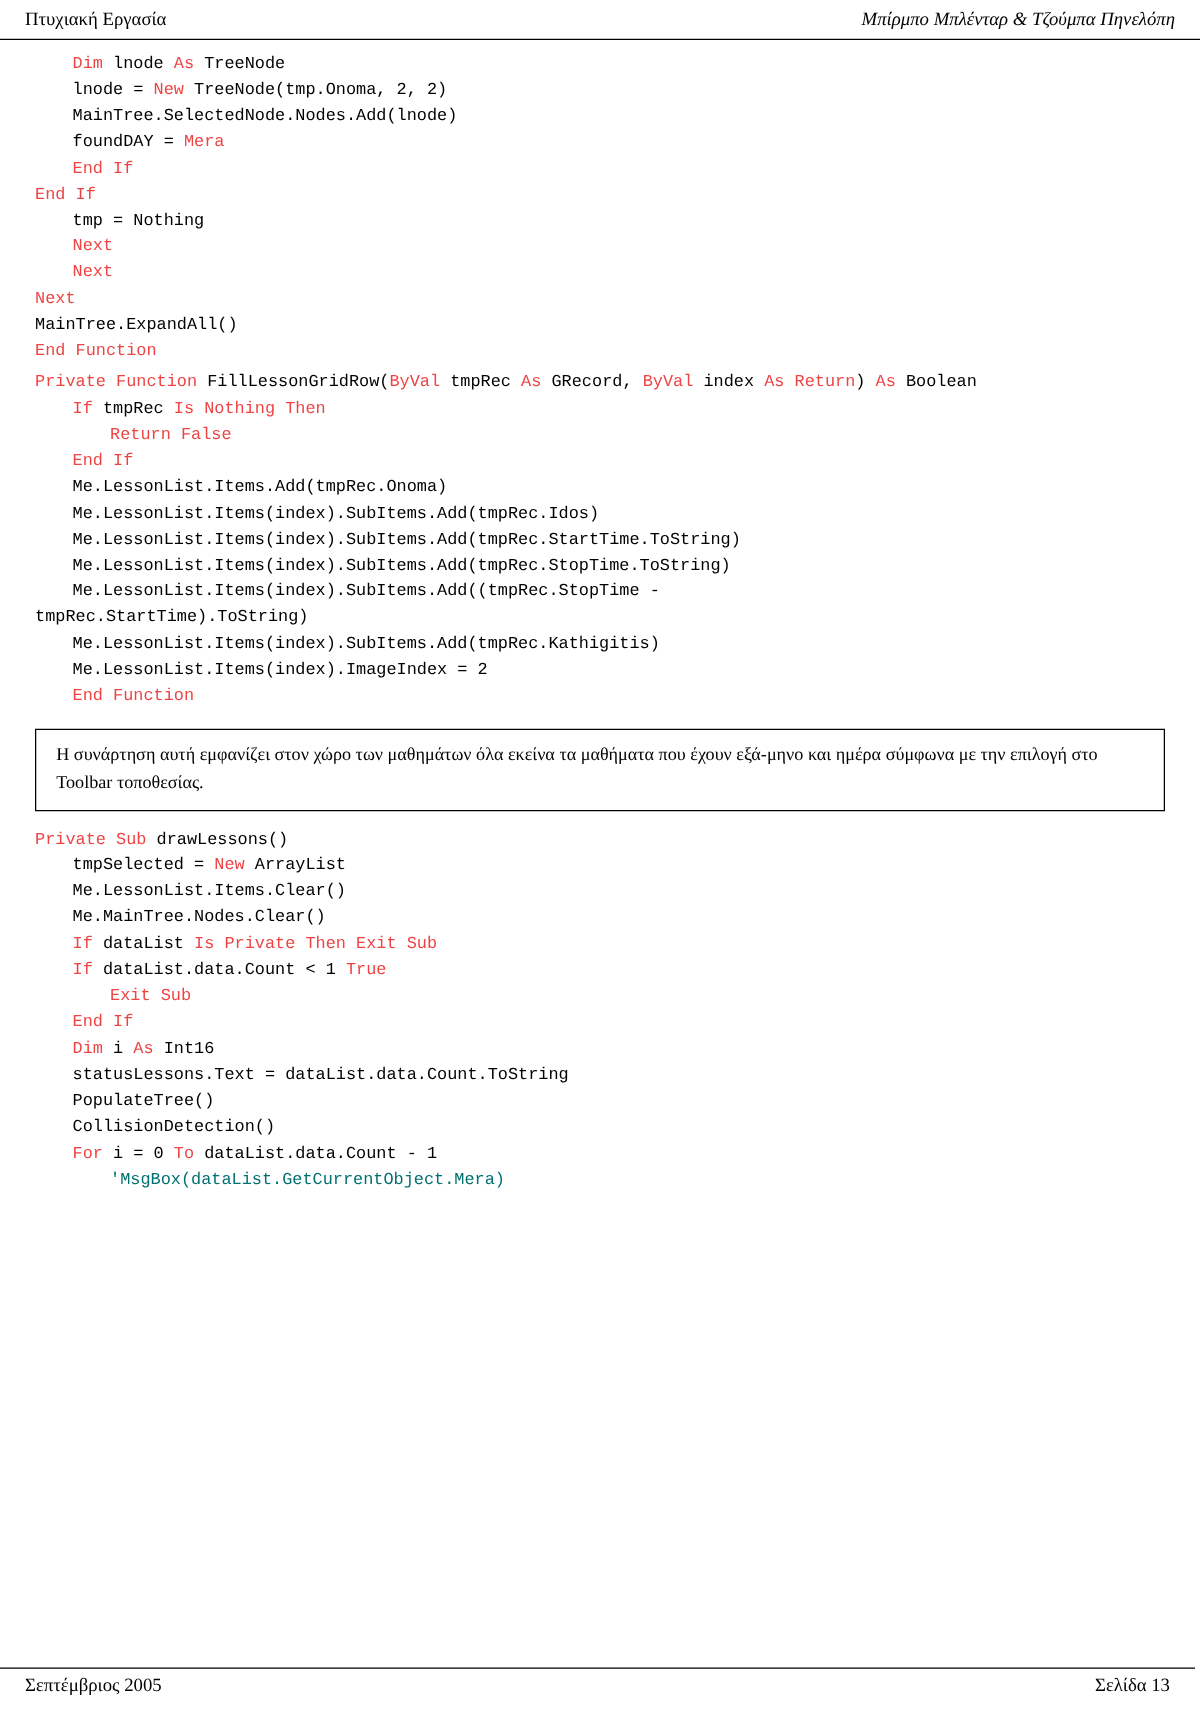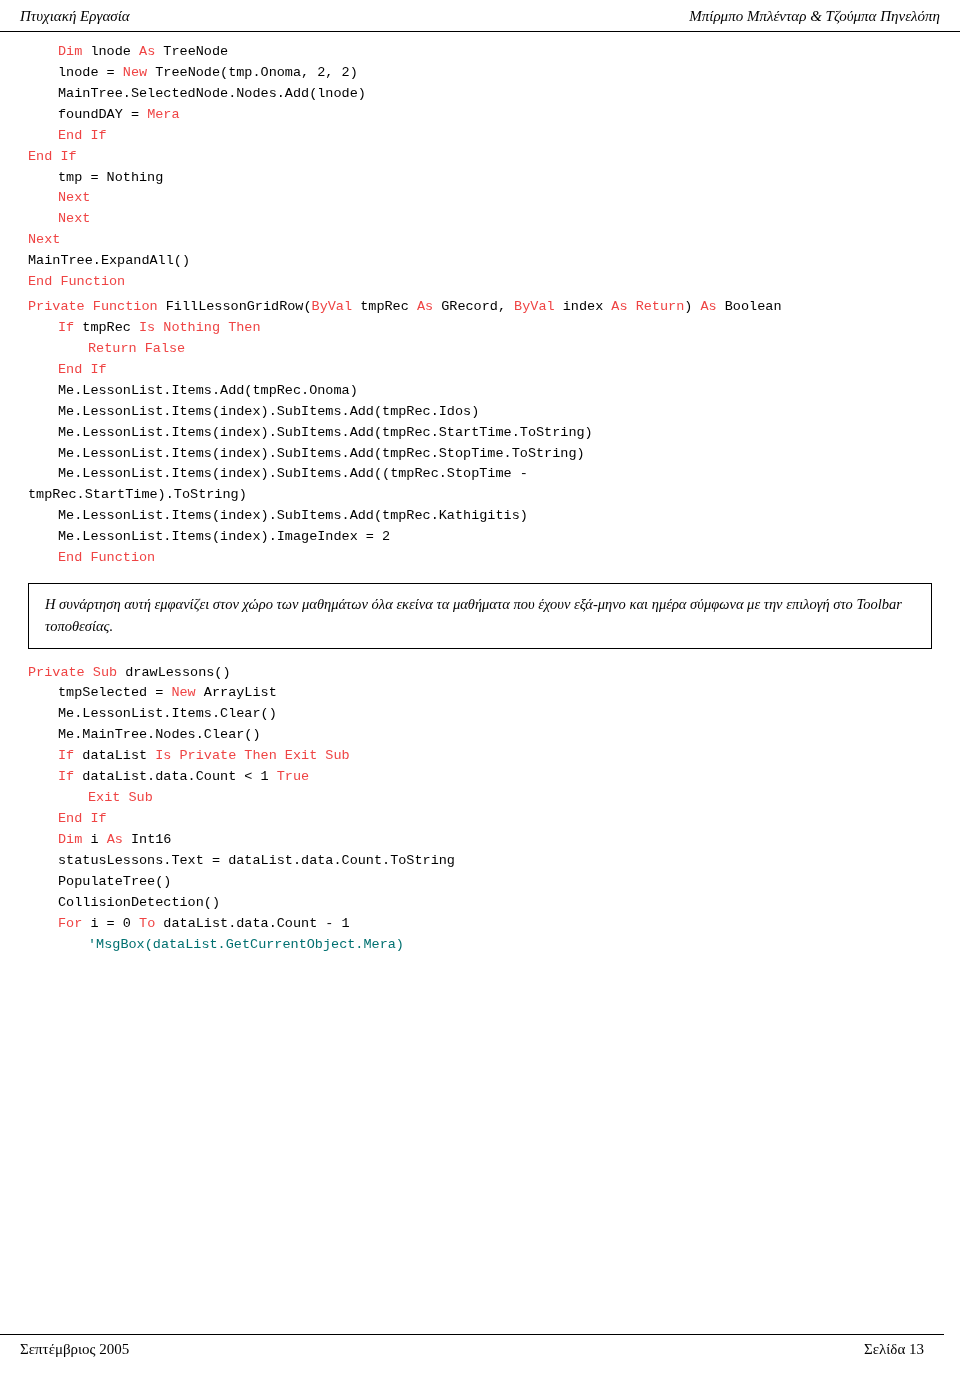--- a/index.html
+++ b/index.html
@@ -30,21 +30,20 @@
       display: flex;
       justify-content: space-between;
       align-items: flex-start;
       padding: 8px 20px 6px 20px;
       border-bottom: 1px solid #000;
       margin-bottom: 0;
     }
 
     .header-left {
       font-size: 15px;
-      font-style: italic;
     }
 
     .header-right {
       font-size: 15px;
       font-style: italic;
     }
 
     
     .main-content {
       padding: 10px 28px 10px 28px;
@@ -68,30 +67,29 @@
       color: #007070;
       font-family: Liberation Mono, monospace;
     }
 
     
     .description-box {
       border: 1px solid #000;
       padding: 10px 16px;
       margin: 14px 0 14px 0;
       font-size: 14.5px;
-      font-style: italic;
       line-height: 1.5;
     }
 
     
     .page-footer {
       position: absolute;
       bottom: 18px;
       left: 0;
-      right: 16px;
+      right: 4px;
       display: flex;
       justify-content: space-between;
       padding: 0 20px;
       border-top: 1px solid #000;
       padding-top: 6px;
       font-size: 15px;
     }
 
     .indent1 { display: inline-block; width: 30px; }
     .indent2 { display: inline-block; width: 60px; }

